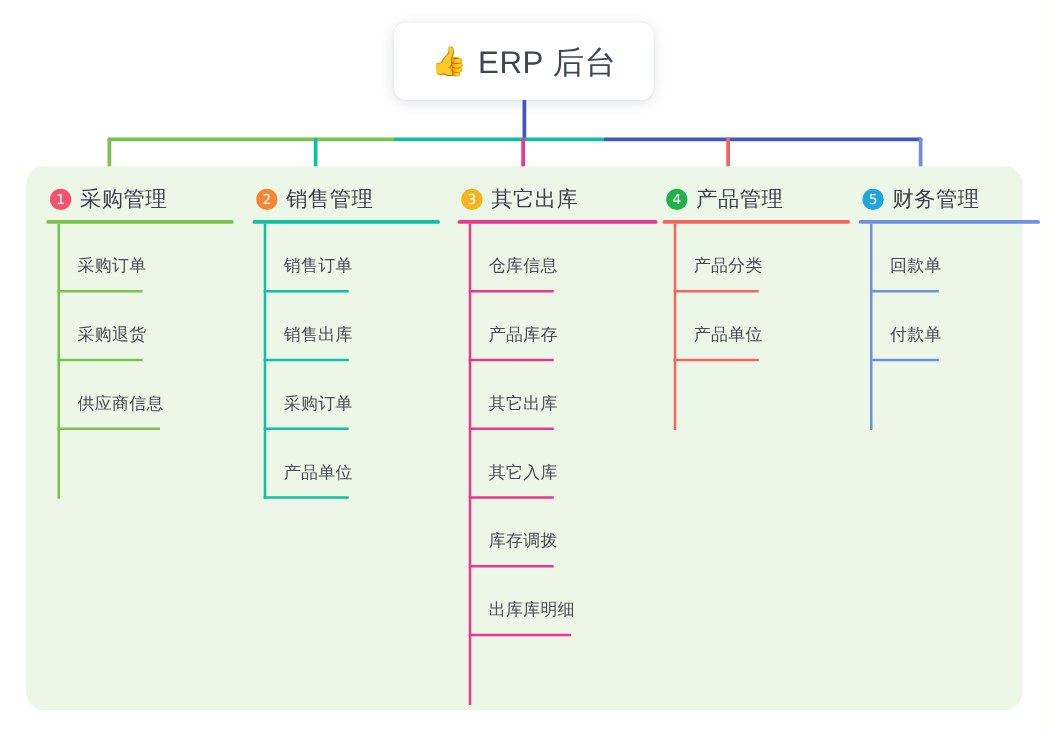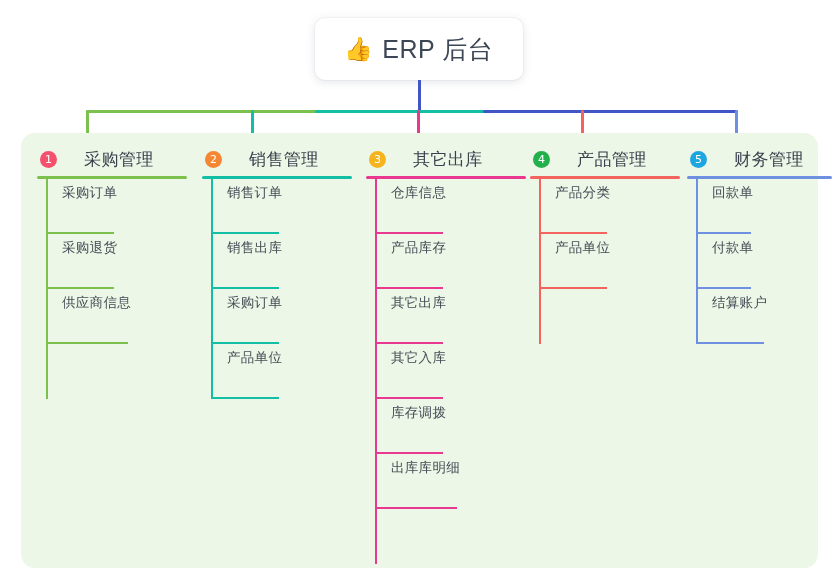--- a/index.html
+++ b/index.html
@@ -58,29 +58,29 @@
 
   .col-head{
     display:flex;align-items:center;gap:7px;
     height:26px;padding-left:3px;white-space:nowrap;
   }
   .badge{
     width:17px;height:17px;border-radius:50%;
     color:#fff;font-size:11px;line-height:17px;text-align:center;
     flex:0 0 auto;font-family:"DejaVu Sans",sans-serif;
   }
-  .col-title{font-size:17px;color:#3b4插;color:#39414d;letter-spacing:.4px;margin-left:20px;}
+  .col-title{font-size:17px;color:#3b4插;color:#39414d;letter-spacing:.4px;}
   .head-rule{height:3px;border-radius:2px;margin-top:4px;}
 
   .branch{position:relative;padding-left:9px;}
   .trunk{position:absolute;left:9px;top:0;width:2px;}
 
   .leaf{position:relative;height:55px;}
   .leaf-label{
-    position:absolute;left:16px;top:5px;
+    position:absolute;left:16px;top:25px;
     font-size:13.5px;color:#454b55;white-space:nowrap;letter-spacing:.3px;
   }
   .leaf-rule{position:absolute;left:0;bottom:0;height:2px;}
 </style>
 </head>
 <body>
 
 <div id="stage">
 
   <div class="root-card">
@@ -213,20 +213,16 @@
     <div class="branch">
       <div class="trunk" style="background: rgb(111, 143, 224); height: 165px;"></div>
     <div class="leaf">
           <span class="leaf-label">回款单</span>
           <div class="leaf-rule" style="background: rgb(111, 143, 224); width: 54.8px;"></div>
         </div>
         <div class="leaf">
           <span class="leaf-label">付款单</span>
           <div class="leaf-rule" style="background: rgb(111, 143, 224); width: 54.8px;"></div>
         </div>
-        <div class="leaf">
-          <span class="leaf-label">结算账户</span>
-          <div class="leaf-rule" style="background: rgb(111, 143, 224); width: 68.4px;"></div>
-        </div>
       </div>
   </div>
 
 </div>
 
 </body></html>

